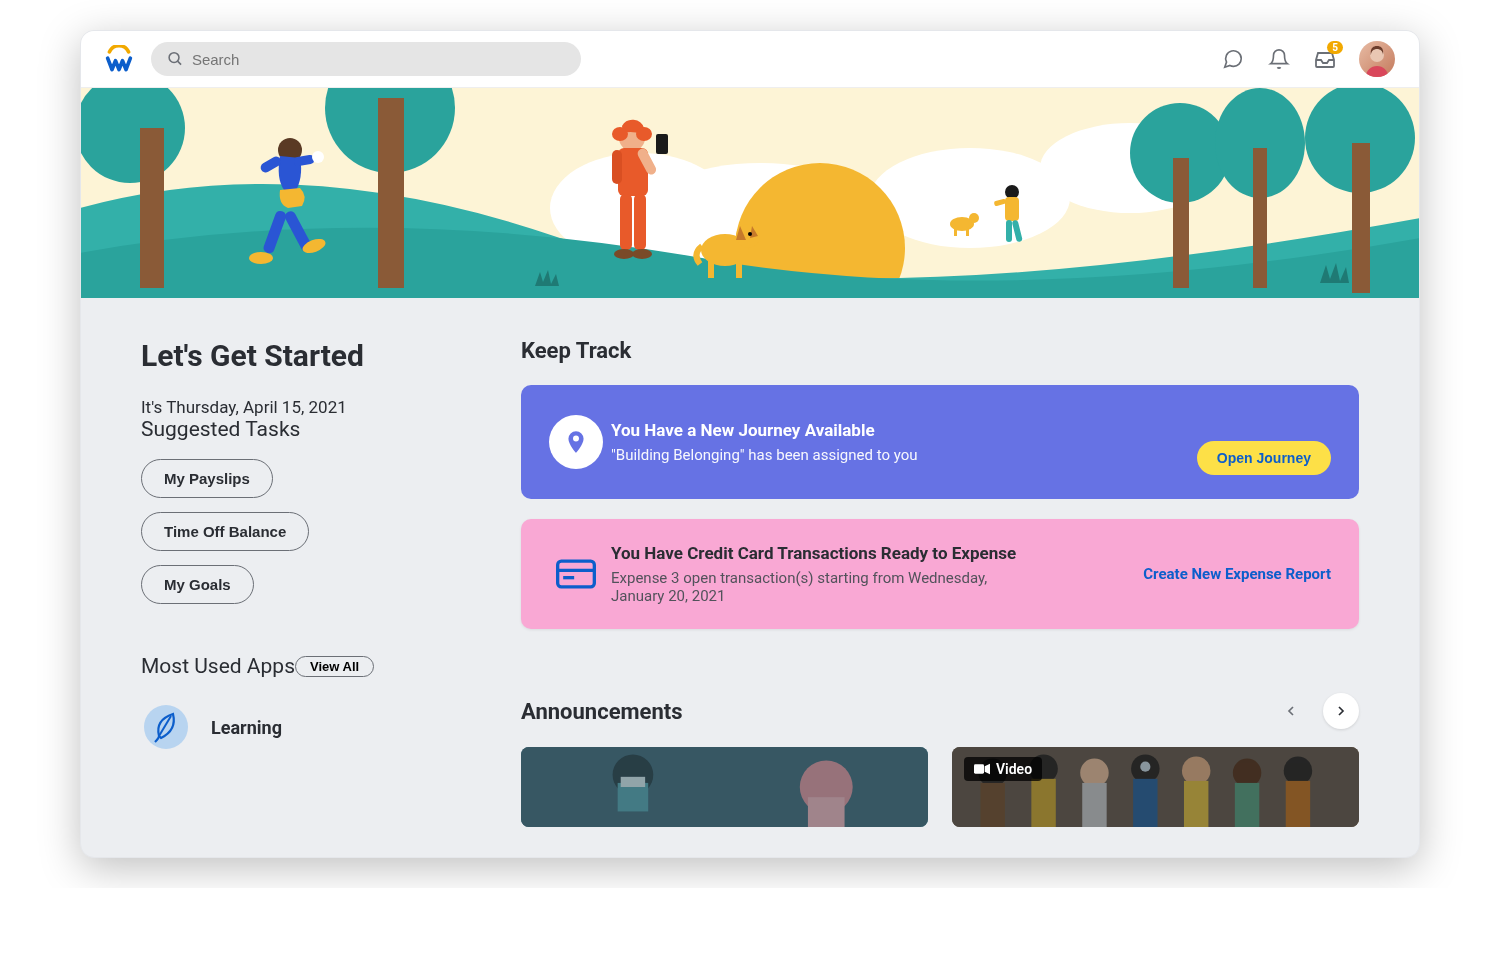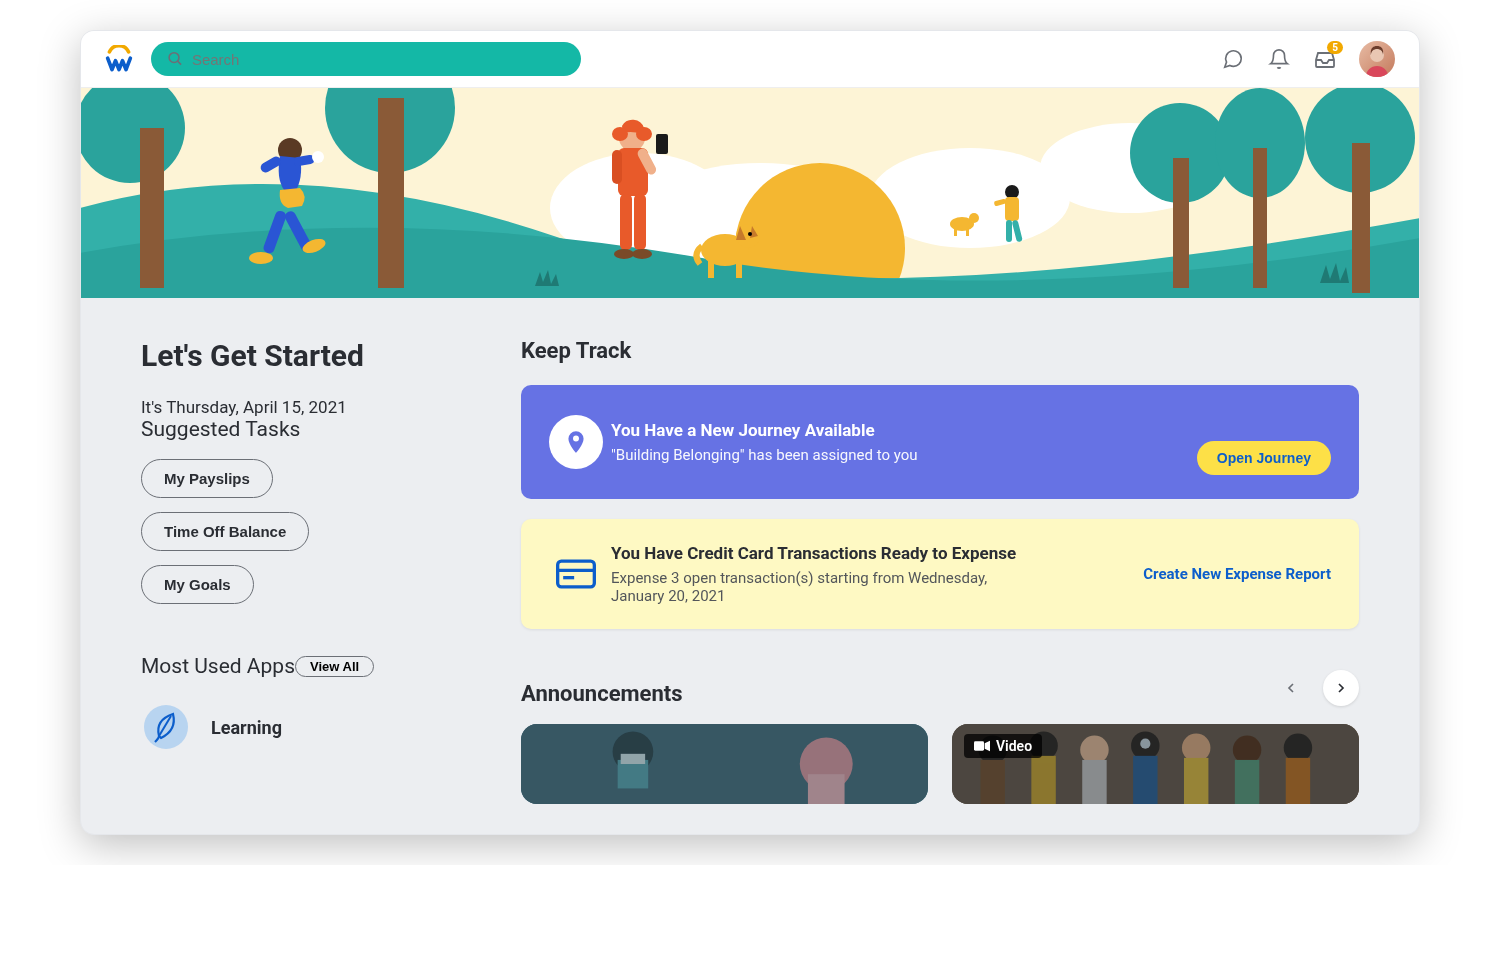--- a/index.html
+++ b/index.html
@@ -23,21 +23,21 @@
   align-items: center;
   background: #fff;
   padding: 10px 24px;
   gap: 18px;
   border-bottom: 1px solid #eee;
 }
 .logo { display: flex; align-items: center; width: 28px; height: 28px; }
 .search-box {
   display: flex;
   align-items: center;
-  background: #14b8a6;
+  background: #e5e5e5;
   border-radius: 20px;
   padding: 8px 16px;
   width: 430px;
 }
 .search-box input {
   border: none;
   background: transparent;
   font-size: 15px;
   color: #333;
   outline: none;
@@ -108,48 +108,48 @@
 h2 { font-size: 22px; font-weight:700; color:#2a2d33; margin-bottom: 22px; }
 .card {
   border-radius: 10px;
   padding: 24px 28px;
   display: flex;
   align-items: center;
   gap: 8px;
   margin-bottom: 20px;
 }
 .card-blue { background: #6672e4; color: #fff; }
-.card-white { background: #fef9c3; color: #2a2d33; box-shadow: 0 1px 3px rgba(0,0,0,0.08); }
+.card-white { background: #f9a8d4; color: #2a2d33; box-shadow: 0 1px 3px rgba(0,0,0,0.08); }
 .card-icon-circle {
   width: 54px; height:54px; border-radius:50%; background:#fff;
   display:flex; align-items:center; justify-content:center; flex-shrink:0;
 }
 .card-icon-plain { width:54px; flex-shrink:0; display:flex; align-items:center; justify-content:center; }
 .card-body { flex:1; }
 .card-title { font-size:17px; font-weight:700; margin-bottom:6px; }
 .card-desc { font-size:15px; opacity:0.95; }
 .card-white .card-desc { color:#4a4e55; }
 .card-action-btn {
   background:#fde047; color:#0c5ecb; border:none;
   font-weight:700; font-size:14px;
   padding: 9px 20px; border-radius:20px; cursor:pointer;margin-top:32px;
 }
 .card-action-link {
   color:#0c5ecb; font-weight:700; font-size:15px; cursor:pointer; text-align:right; flex-shrink:0;
 }
-.announce-header { display:flex; align-items:flex-end; justify-content:space-between; margin-top:41px; }
+.announce-header { display:flex; align-items:center; justify-content:space-between; margin-top:64px; }
 .nav-arrows { display:flex; gap:14px; }
 .nav-btn {
   width:36px; height:36px; border-radius:50%; display:flex; align-items:center; justify-content:center;
   cursor:pointer; font-size:18px; color:#6b6f76;
 }
 .nav-btn.white { background:#fff; box-shadow: 0 1px 3px rgba(0,0,0,0.12); color:#2a2d33; }
 .announce-row { display:flex; gap:24px; margin-top:18px; }
 .announce-card {
-  flex:1; height:80px; border-radius:16px; overflow:hidden; position:relative;
+  flex:1; height:80px; border-radius:8px; overflow:hidden; position:relative;
 }
 .ac1 { background: linear-gradient(135deg,#3a6070,#6aa0a5); }
 .ac2 { background: linear-gradient(100deg,#5a5048 0%, #7a6a50 25%, #c29a3a 45%, #3a7aa8 55%, #5a5a5a 75%, #7a5a3a 100%); }
 .video-tag {
   position:absolute; top:10px; left:12px;
   background: rgba(0,0,0,0.75); color:#fff;
   display:flex; align-items:center; gap:6px;
   font-size:14px; font-weight:600;
   padding: 4px 10px; border-radius:4px;
 }

